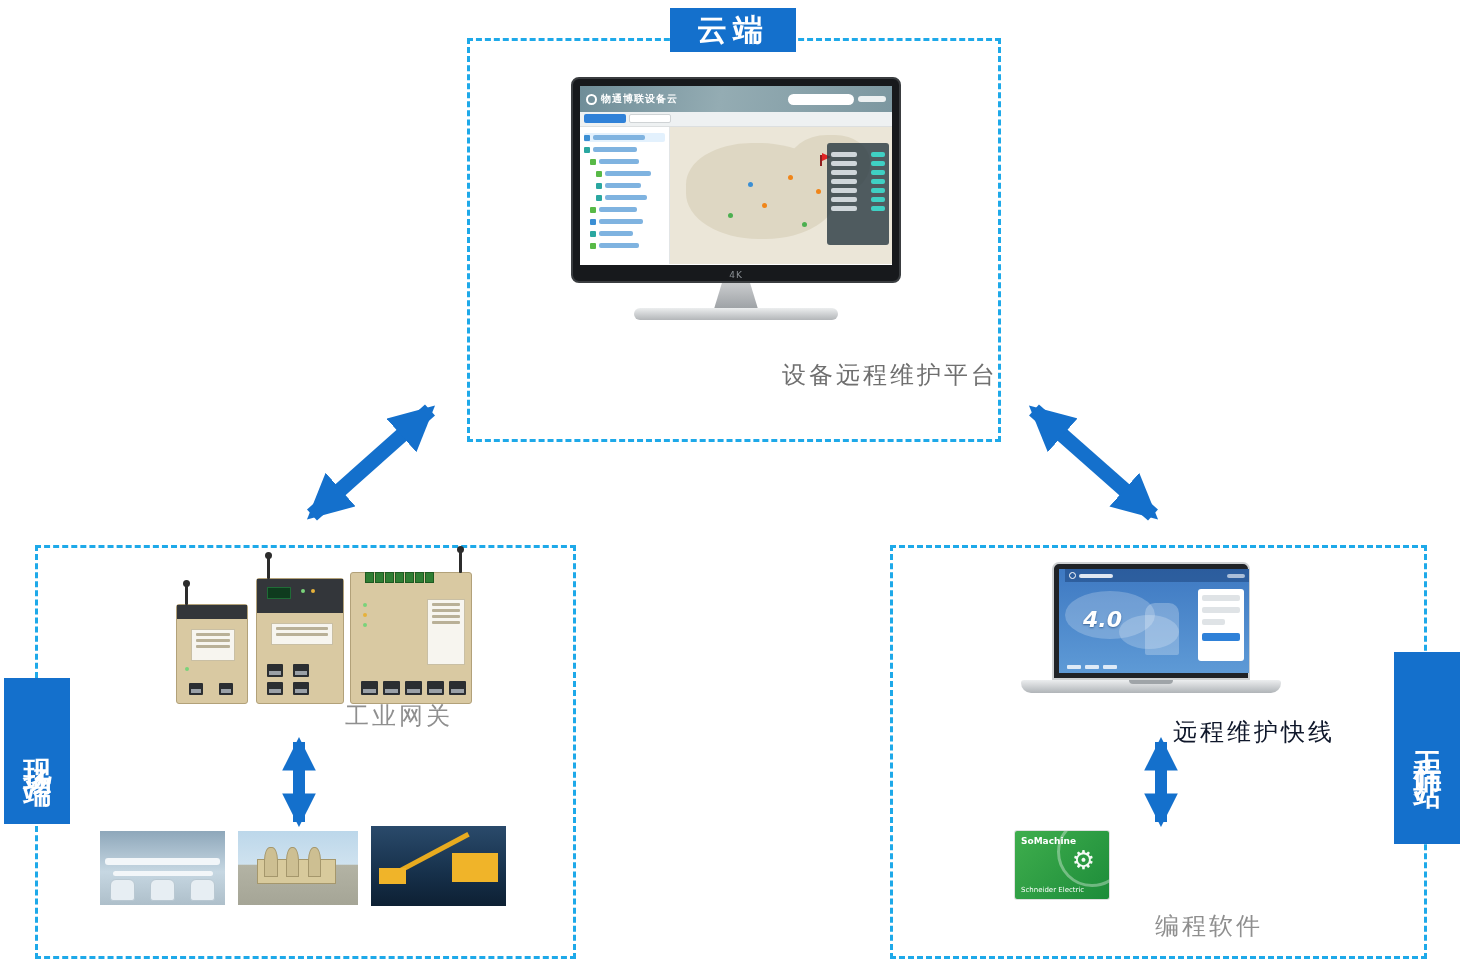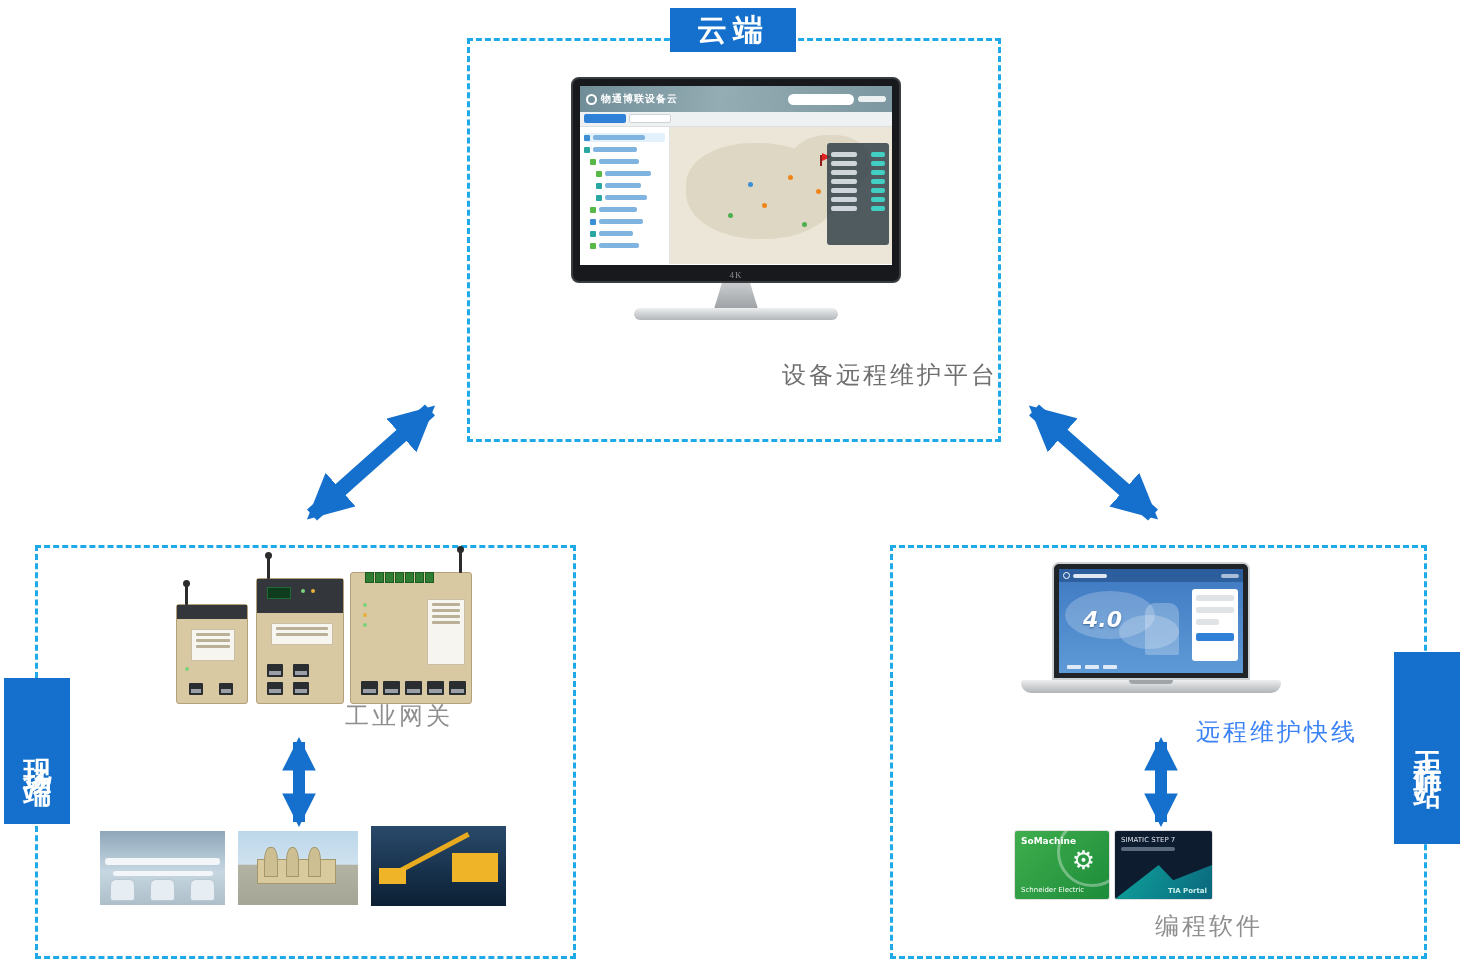--- a/index.html
+++ b/index.html
@@ -15,21 +15,21 @@
   
   .label{position:absolute;background:#1470cc;color:#fff;display:flex;align-items:center;justify-content:center;font-weight:600;z-index:5;}
   .label-cloud{left:670px;top:8px;width:126px;height:44px;font-size:30px;letter-spacing:6px;}
   .label-vert{writing-mode:vertical-rl;text-orientation:upright;font-size:28px;letter-spacing:10px;}
   .label-field{left:4px;top:678px;width:66px;height:146px;}
   .label-eng{left:1394px;top:652px;width:66px;height:192px;}
 
   .caption{position:absolute;text-align:right;color:#8f8f8f;font-size:24px;letter-spacing:3px;}
 
   
-  .monitor{position:absolute;left:101px;top:36px;width:330px;height:245px;font-family:Liberation Serif, serif;}
+  .monitor{position:absolute;left:101px;top:36px;width:330px;height:245px;}
   .monitor-bezel{position:absolute;left:0;top:0;width:330px;height:206px;background:#17191c;border:2px solid #3a3d40;border-radius:8px;padding:7px 7px 16px 7px;box-sizing:border-box;}
   .monitor-logo{position:absolute;left:0;right:0;bottom:1px;text-align:center;font-size:9px;color:#8a8f94;letter-spacing:1px;}
   .stand-neck{position:absolute;left:143px;top:206px;width:44px;height:26px;background:linear-gradient(#caccce,#9da1a5);clip-path:polygon(18% 0,82% 0,100% 100%,0 100%);}
   .stand-base{position:absolute;left:63px;top:231px;width:204px;height:12px;border-radius:6px;background:linear-gradient(#eceeef,#b3b6b9);}
 
   .screen{position:relative;width:100%;height:100%;background:#fff;overflow:hidden;}
   .scr-header{height:26px;background:linear-gradient(100deg,#6f8d98 0%,#94acb3 45%,#7c97a0 100%);display:flex;align-items:center;gap:4px;padding:0 6px;}
   .scr-logo{width:11px;height:11px;border:2px solid #fff;border-radius:50%;box-sizing:border-box;flex:none;}
   .scr-brand{color:#fff;font-size:10px;font-weight:bold;letter-spacing:1px;white-space:nowrap;}
   .scr-sp{flex:1;}
@@ -50,21 +50,21 @@
   .flag-pole{position:absolute;width:2px;height:11px;background:#8f1d1d;}
   .flag-cloth{position:absolute;width:0;height:0;border-top:4px solid transparent;border-bottom:4px solid transparent;border-left:9px solid #e02424;}
   .scr-panel{position:absolute;right:3px;top:16px;width:62px;height:102px;background:rgba(44,60,68,.82);border-radius:3px;padding:5px 4px;box-sizing:border-box;}
   .prow{display:flex;justify-content:space-between;align-items:center;margin:4px 0;}
   .pl{width:26px;height:5px;background:#cfd6da;border-radius:2px;}
   .pr{width:14px;height:5px;background:#3fd0c3;border-radius:2px;}
 
   
   .laptop{position:absolute;left:128px;top:14px;width:260px;height:145px;}
   .lap-screen{position:absolute;left:31px;top:0;width:198px;height:118px;background:#202327;border:2px solid #cfd2d4;border-radius:7px 7px 0 0;padding:5px;box-sizing:border-box;}
-  .lap-content{position:relative;width:100%;height:100%;overflow:hidden;background:linear-gradient(180deg,#3e79c2,#5e9ad6);}
+  .lap-content{position:relative;width:100%;height:100%;overflow:hidden;background:linear-gradient(180deg,#3e79c2,#5e9ad6);padding-left:6px;}
   .lap-top{height:13px;background:rgba(10,40,90,.35);display:flex;align-items:center;gap:3px;padding:0 4px;}
   .lap-dot{width:7px;height:7px;border:1.5px solid #fff;border-radius:50%;box-sizing:border-box;flex:none;}
   .lap-bar{width:34px;height:4px;background:rgba(255,255,255,.85);border-radius:2px;}
   .lap-sp{flex:1;}
   .lap-bar2{width:18px;height:4px;background:rgba(255,255,255,.6);border-radius:2px;}
   .lap-mapblob{position:absolute;background:rgba(255,255,255,.22);border-radius:50%;}
   .lap-headline{position:absolute;left:24px;top:38px;color:#fff;font-size:22px;font-weight:bold;font-style:italic;text-shadow:0 1px 2px rgba(0,40,90,.5);}
   .lap-person{position:absolute;left:86px;top:34px;width:34px;height:52px;background:rgba(255,255,255,.25);border-radius:10px 10px 2px 2px;}
   .lap-login{position:absolute;right:5px;top:20px;width:46px;height:72px;background:#fff;border-radius:3px;padding:6px 4px;box-sizing:border-box;}
   .lg-bar{height:6px;background:#dfe3e6;border-radius:2px;margin-bottom:6px;}
@@ -364,34 +364,28 @@
               <span></span>
               <span></span>
               <span></span>
             </div>
         </div>
       </div>
       <div class="lap-base"></div>
       <div class="lap-notch"></div>
     </div>
 
-    <div class="caption" style="left:105px;top:168px;width:360px;color:#3b82f6;">远程维护快线</div>
+    <div class="caption" style="left:82px;top:168px;width:360px;color:#0f172a;">远程维护快线</div>
 
     <div class="tile tile1" style="left:122px;top:283px;width:94px;height:68px;text-align:center;">
       <div class="t1-arc"></div>
       <div class="t1-title">SoMachine</div>
       <div class="t1-gear">⚙</div>
       <div class="t1-brand">Schneider Electric</div>
     </div>
-    <div class="tile tile2" style="left:222px;top:283px;width:97px;height:68px;">
-      <div class="t2-title">SIMATIC STEP 7</div>
-      <div class="t2-bar"></div>
-      <div class="t2-chev"></div>
-      <div class="t2-brand">TIA Portal</div>
-    </div>
 
     <div class="caption" style="left:170px;top:362px;width:200px;">编程软件</div>
   </div>
 
   <div class="label label-cloud">云端</div>
   <div class="label label-vert label-field">现场端</div>
   <div class="label label-vert label-eng">工程师站</div>
 
 </div>
 

